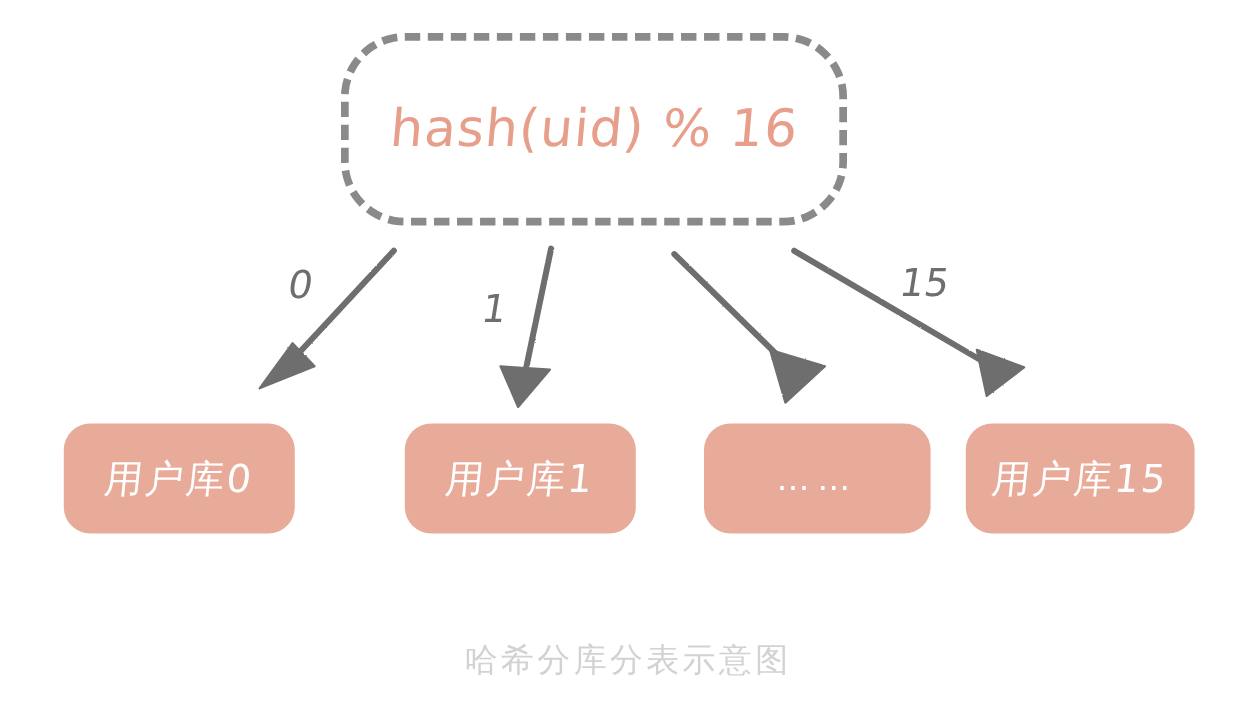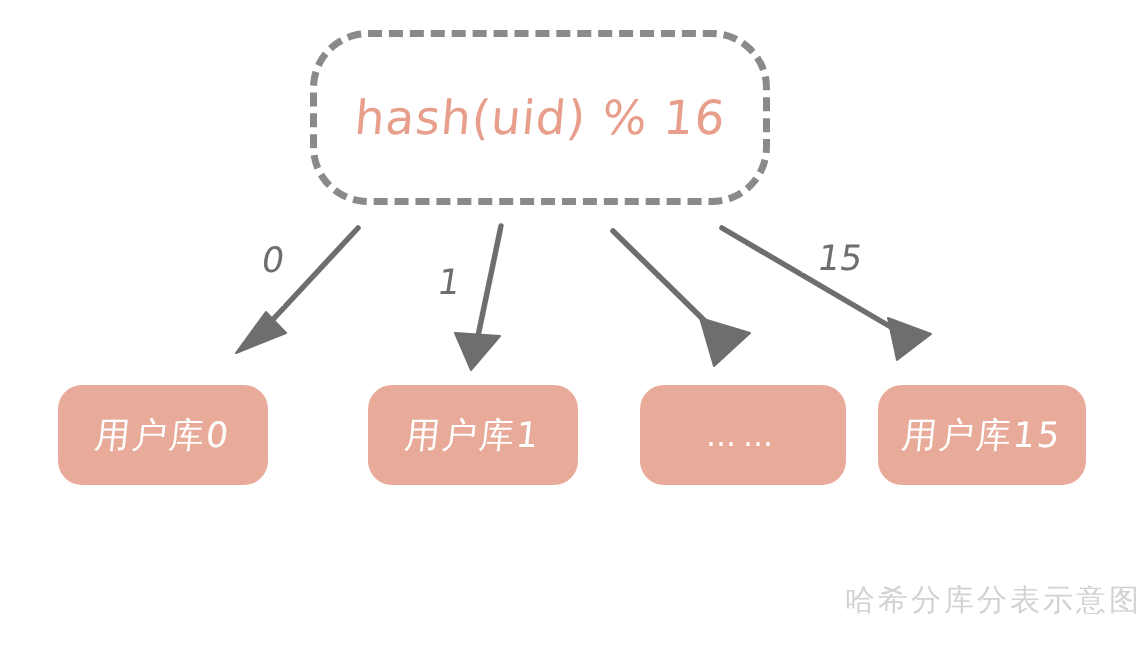--- a/index.html
+++ b/index.html
@@ -90,21 +90,21 @@
   #arrow-label-0  { left: 262px; top: 240px; }
   #arrow-label-1  { left: 438px; top: 262px; }
   #arrow-label-15 { left: 818px; top: 238px; }
 
   
   .caption {
     position: absolute;
     left: 0;
     top: 580px;
     width: 1142px;
-    text-align: right;
+    text-align: center;
     font-family: "DejaVu Sans", sans-serif;
     font-size: 30px;
     color: #d2d2d2;
     letter-spacing: 3px;
   }
 </style>
 </head>
 <body>
 
 <div id="canvas">

